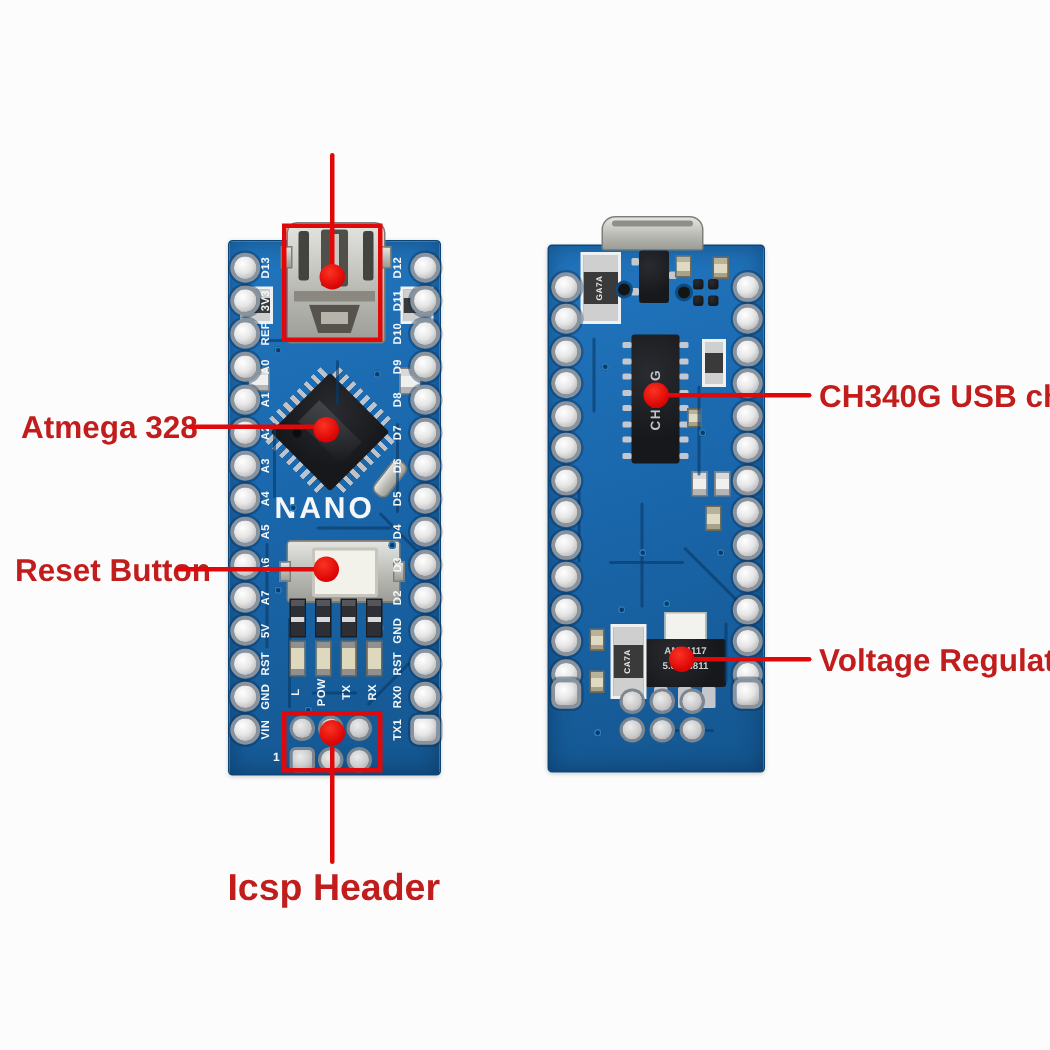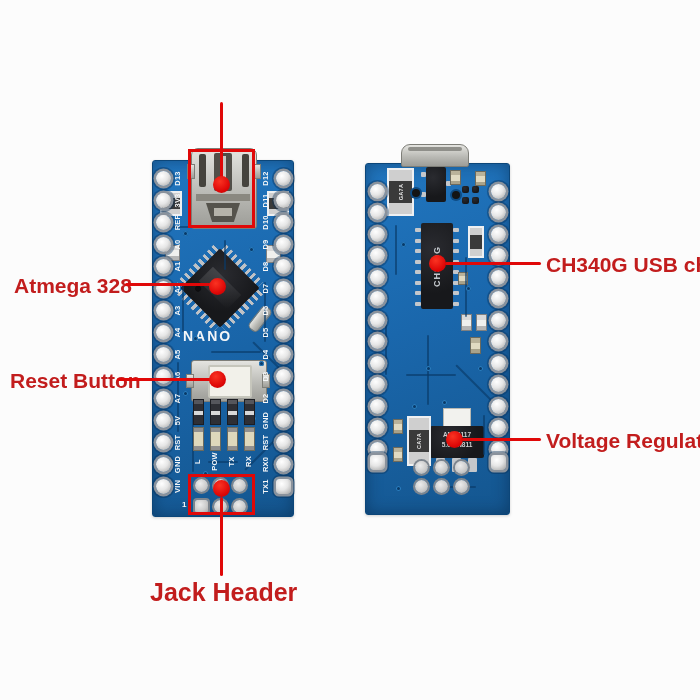--- a/index.html
+++ b/index.html
@@ -91,21 +91,21 @@
       <div class="abs" style="left:9px;top:0;width:52px;height:8px;background:repeating-linear-gradient(90deg,#bfc2c6 0 3px,rgba(0,0,0,0) 3px 6.5px);"></div>
       <div class="abs" style="left:9px;bottom:0;width:52px;height:8px;background:repeating-linear-gradient(90deg,#bfc2c6 0 3px,rgba(0,0,0,0) 3px 6.5px);"></div>
       <div class="abs" style="left:0;top:9px;width:8px;height:52px;background:repeating-linear-gradient(180deg,#bfc2c6 0 3px,rgba(0,0,0,0) 3px 6.5px);"></div>
       <div class="abs" style="right:0;top:9px;width:8px;height:52px;background:repeating-linear-gradient(180deg,#bfc2c6 0 3px,rgba(0,0,0,0) 3px 6.5px);"></div>
       <div class="chip" style="left:7px;top:7px;width:56px;height:56px;">
         <div class="abs" style="left:10px;bottom:9px;width:6px;height:6px;border-radius:50%;background:#0d0d0f;"></div>
         <div class="abs" style="left:8px;top:18px;width:40px;height:20px;background:linear-gradient(135deg,rgba(255,255,255,.14),rgba(255,255,255,0));"></div>
       </div>
     </div>
 
-    <div class="abs silk" style="left:30px;top:167px;width:68px;font-size:14px;letter-spacing:2px;">NANO</div>
+    <div class="abs silk" style="left:30px;top:167px;width:68px;font-size:20px;letter-spacing:2px;">NANO</div>
 
     <div class="abs metal" style="left:93px;top:152px;width:26px;height:10px;border-radius:5px;transform:rotate(-52deg);"></div>
 
     <div class="abs" style="left:38px;top:199px;width:74px;height:40px;">
       <div class="abs metal" style="left:0;top:0;width:74px;height:40px;border-radius:3px;"></div>
       <div class="abs" style="left:17px;top:5px;width:40px;height:29px;background:#f2f1ea;border:2px solid #c6c6bc;border-radius:2px;"></div>
       <div class="abs metal" style="left:-5px;top:14px;width:6px;height:12px;"></div>
       <div class="abs metal" style="right:-5px;top:14px;width:6px;height:12px;"></div>
     </div>
 
@@ -333,21 +333,21 @@
   <div class="lineh" style="left:125px;top:283px;width:88px;"></div>
   <div class="dot" style="left:209px;top:278px;"></div>
 
   <div class="ann" style="left:10px;top:369px;width:103px;text-align:right;font-size:21px;">Reset Button</div>
   <div class="lineh" style="left:117px;top:378px;width:95px;"></div>
   <div class="dot" style="left:209px;top:371px;"></div>
 
   <div class="redrect" style="left:188px;top:474px;width:61px;height:35px;"></div>
   <div class="dot" style="left:213px;top:480px;"></div>
   <div class="linev" style="left:220px;top:497px;height:79px;"></div>
-  <div class="ann" style="left:150px;top:578px;width:145px;text-align:center;font-size:25px;">Jack Header</div>
+  <div class="ann" style="left:150px;top:578px;width:145px;text-align:center;font-size:25px;">Icsp Header</div>
 
   <div class="dot" style="left:429px;top:255px;"></div>
   <div class="lineh" style="left:445px;top:262px;width:96px;"></div>
   <div class="ann" style="left:546px;top:253px;font-size:21px;">CH340G USB chip</div>
 
   <div class="dot" style="left:446px;top:431px;"></div>
   <div class="lineh" style="left:462px;top:438px;width:79px;"></div>
   <div class="ann" style="left:546px;top:429px;font-size:21px;">Voltage Regulator</div>
 
 </div>

